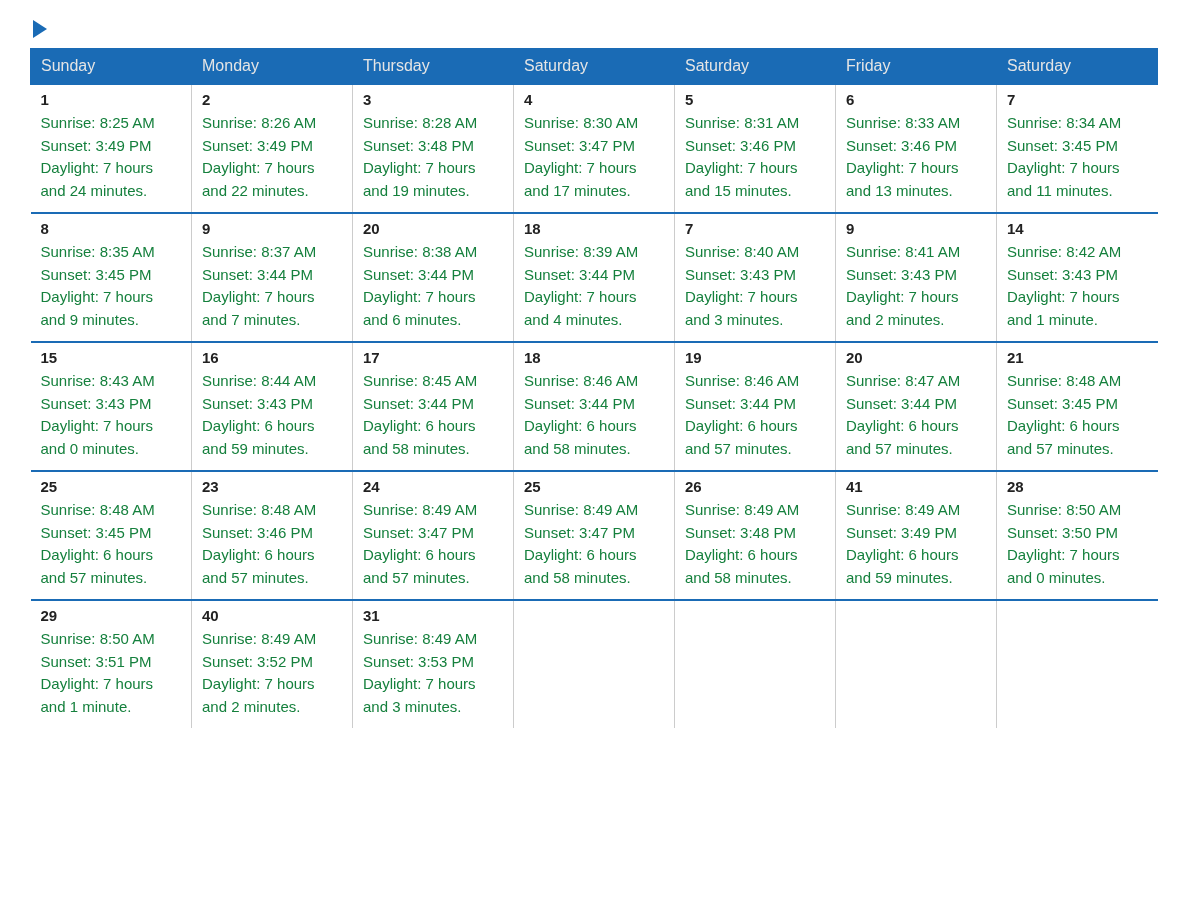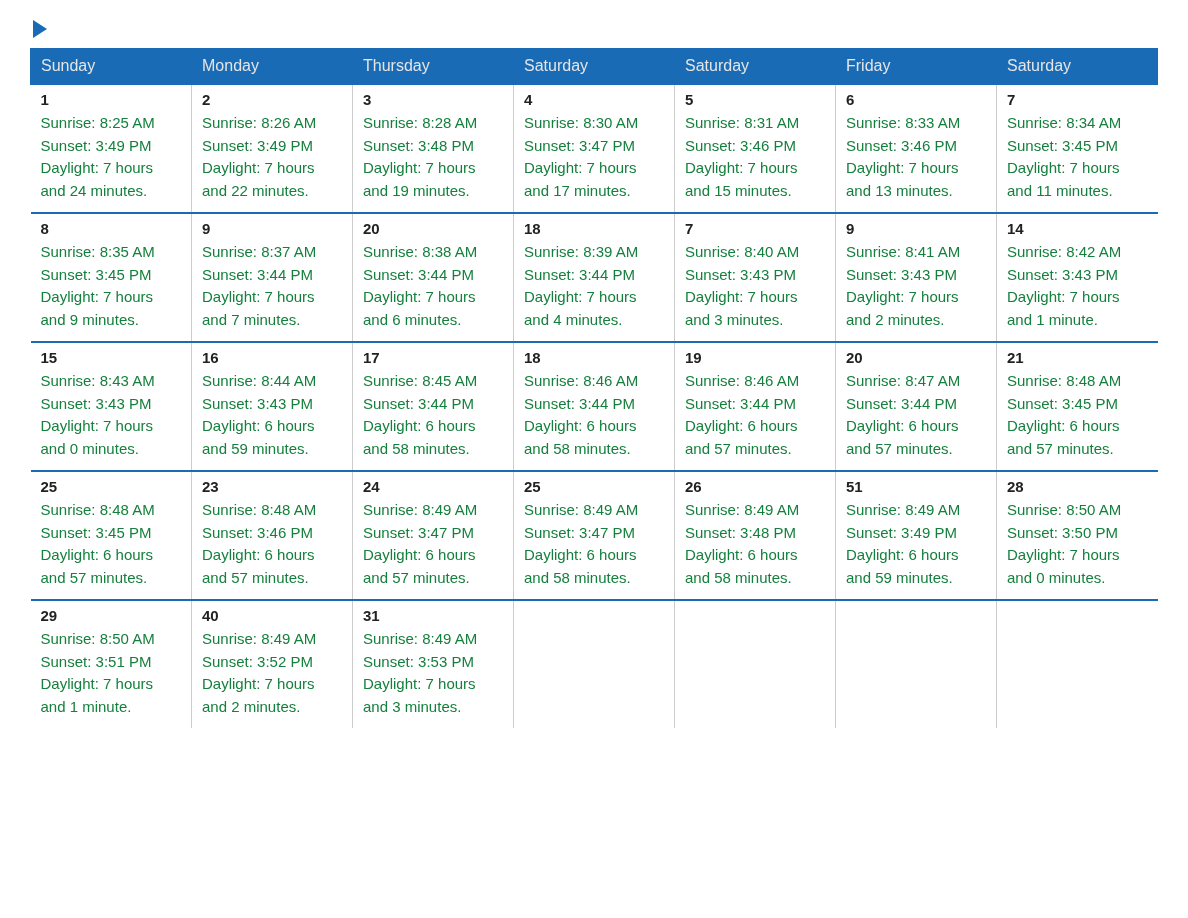--- a/index.html
+++ b/index.html
@@ -230,21 +230,21 @@
         </td>
         <td>
           <span class="day-number">25</span>
           <div class="day-info">Sunrise: 8:49 AM<br>Sunset: 3:47 PM<br>Daylight: 6 hours and 58 minutes.</div>
         </td>
         <td>
           <span class="day-number">26</span>
           <div class="day-info">Sunrise: 8:49 AM<br>Sunset: 3:48 PM<br>Daylight: 6 hours and 58 minutes.</div>
         </td>
         <td>
-          <span class="day-number">51</span>
+          <span class="day-number">41</span>
           <div class="day-info">Sunrise: 8:49 AM<br>Sunset: 3:49 PM<br>Daylight: 6 hours and 59 minutes.</div>
         </td>
         <td>
           <span class="day-number">28</span>
           <div class="day-info">Sunrise: 8:50 AM<br>Sunset: 3:50 PM<br>Daylight: 7 hours and 0 minutes.</div>
         </td>
       </tr>
       <tr>
         <td>
           <span class="day-number">29</span>

